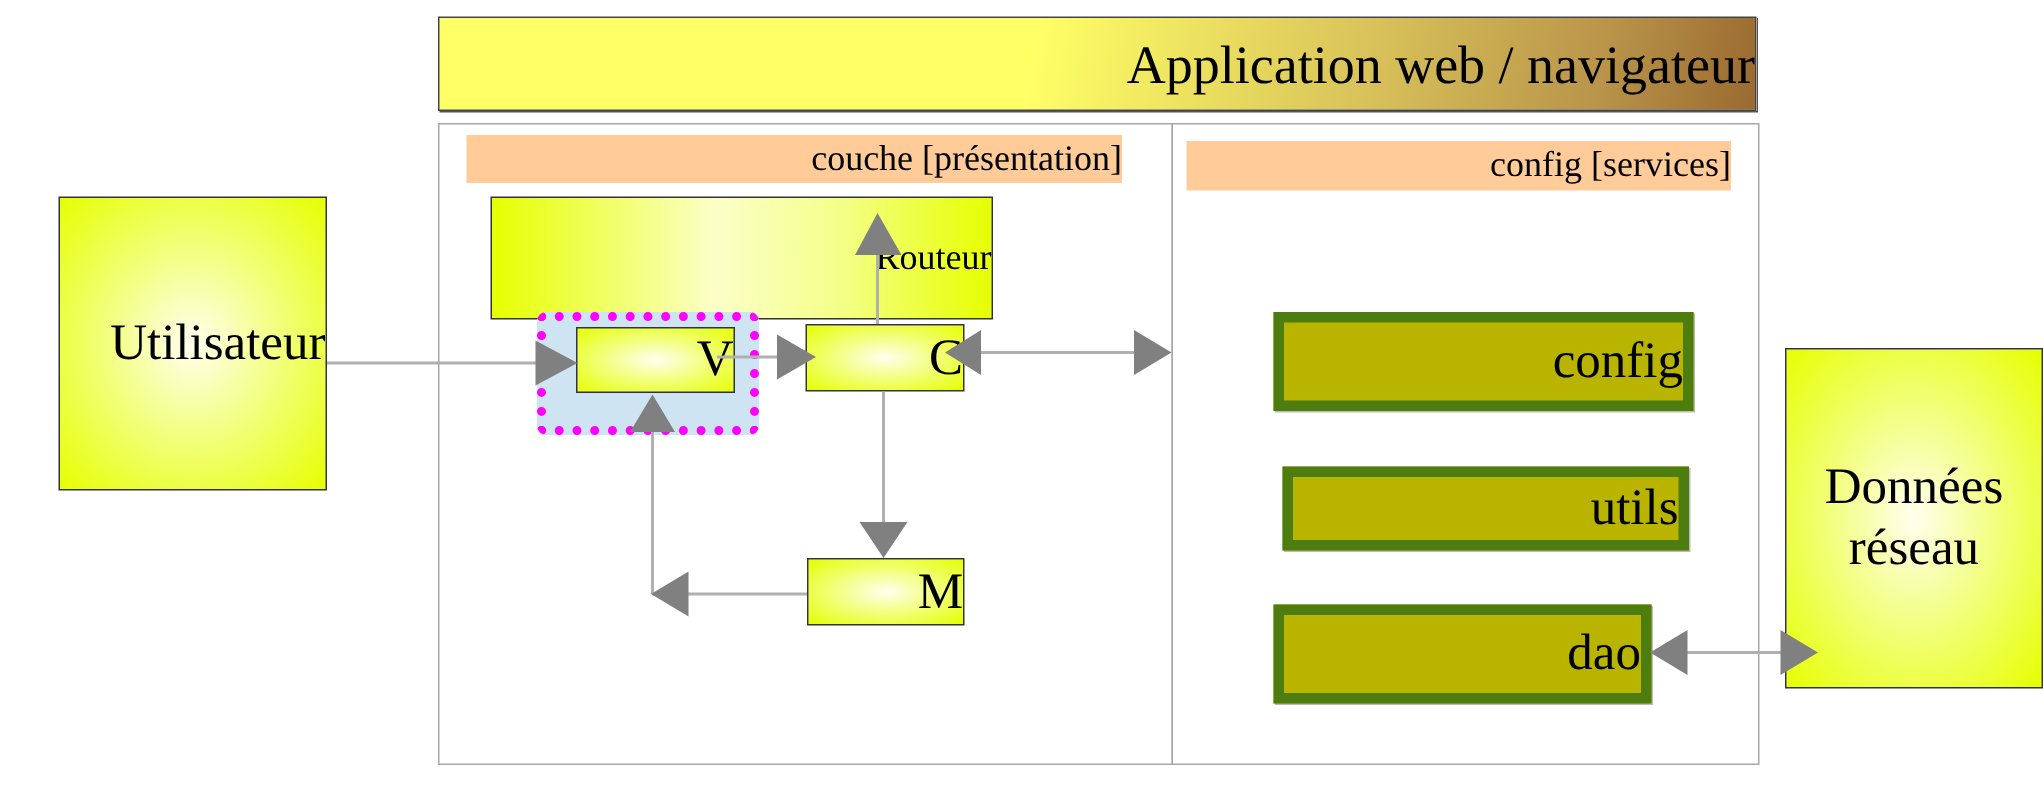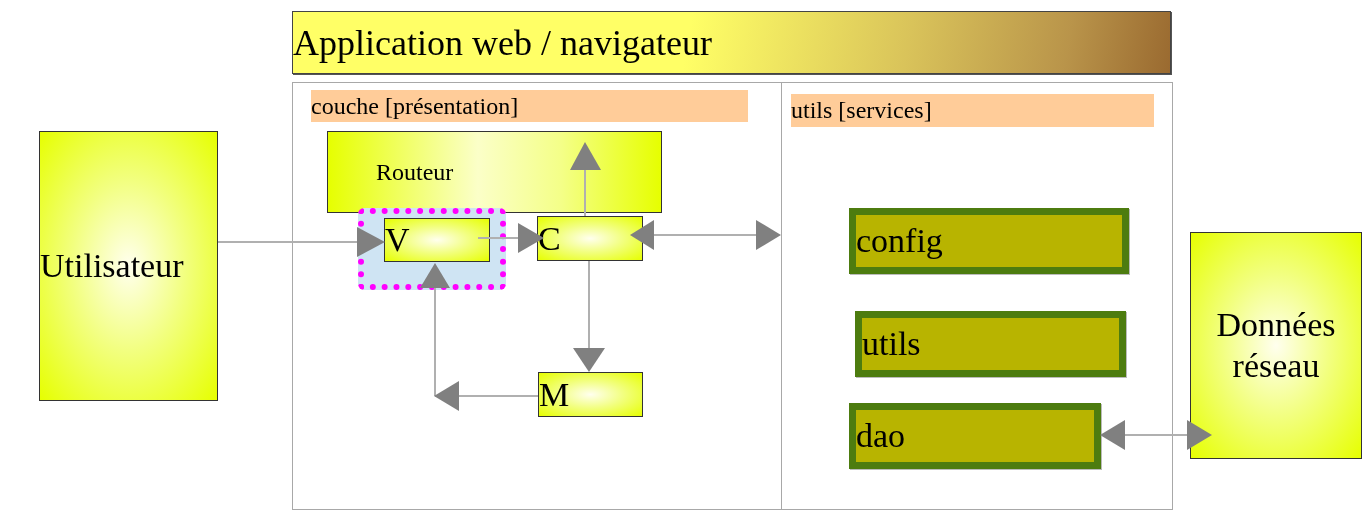--- a/index.html
+++ b/index.html
@@ -1,19 +1,19 @@
 <!DOCTYPE html>
 <html><head>
   <meta charset="utf-8">
   <style>
     html, body { margin: 0; padding: 0; background: #ffffff; }
     body { width: 1362px; height: 524px; position: relative; overflow: hidden;
            font-family: "Liberation Serif", "DejaVu Serif", serif; color: #000; }
     .abs { position: absolute; box-sizing: border-box; }
-    .center { display: flex; align-items: center; justify-content: flex-start; text-align: center; }
+    .center { display: flex; align-items: center; justify-content: flex-end; text-align: center; }
 
     .title-bar { left: 292px; top: 11px; width: 879px; height: 63px;
       background: linear-gradient(100deg, #ffff66 0%, #ffff66 45%, #d9c35a 70%, #b9944a 88%, #9a6a30 100%);
       border: 1px solid #444; box-shadow: 1px 1px 0 #555; font-size: 36px; }
 
     .layer-frame { border: 1px solid #a8a8a8; }
     .frame-pres { left: 292px; top: 82px; width: 490px; height: 428px; }
     .frame-serv { left: 781px; top: 82px; width: 392px; height: 428px; }
 
     .layer-label { background: #ffcc99; font-size: 24px; }
@@ -23,45 +23,45 @@
     .yellow-box { border: 1px solid #333; background: radial-gradient(ellipse at center, #ffffee 0%, #f2ff80 45%, #e6ff00 100%); }
     .routeur { left: 327px; top: 131px; width: 335px; height: 82px; font-size: 24px;
       background: linear-gradient(90deg, #e6ff00 0%, #fbffc8 45%, #f4ff88 70%, #e6ff00 100%); padding-left: 48px; }
 
     .view-group { left: 358px; top: 208px; width: 148px; height: 82px; background: #cfe4f3;
       border: 6px dotted #ff00ff; border-radius: 6px; }
     .box-v { left: 384px; top: 218px; width: 106px; height: 44px; font-size: 34px; }
     .box-c { left: 537px; top: 216px; width: 106px; height: 45px; font-size: 34px; }
     .box-m { left: 538px; top: 372px; width: 105px; height: 45px; font-size: 34px; }
 
-    .utilisateur { left: 39px; top: 131px; width: 179px; height: 270px; font-size: 34px; }
+    .utilisateur { left: 39px; top: 131px; width: 179px; height: 196px; font-size: 34px; }
     .donnees { left: 1190px; top: 232px; width: 172px; height: 227px; font-size: 34px; line-height: 1.2; }
 
     .service { background: #b8b400; border: 7px solid #4d7c0f; box-shadow: 1px 1px 0 #bbb; font-size: 34px; }
     .svc-config { left: 849px; top: 208px; width: 280px; height: 66px; }
-    .svc-utils  { left: 855px; top: 311px; width: 271px; height: 66px; }
+    .svc-utils  { left: 855px; top: 311px; width: 271px; height: 56px; }
     .svc-dao    { left: 849px; top: 403px; width: 252px; height: 66px; }
 
     svg.arrows { position: absolute; left: 0; top: 0; width: 1362px; height: 524px; pointer-events: none; }
   </style>
 </head>
 <body>
 
 <div class="abs center title-bar">
   <span>Application web / navigateur</span>
 </div>
 
 <div class="abs layer-frame frame-pres"></div>
 <div class="abs layer-frame frame-serv"></div>
 
 <div class="abs center layer-label label-pres">
   <span>couche [présentation]</span>
 </div>
 <div class="abs center layer-label label-serv">
-  <span>utils [services]</span>
+  <span>config [services]</span>
 </div>
 
 <div class="abs center yellow-box utilisateur">
   <span>Utilisateur</span>
 </div>
 
 <div class="abs center yellow-box routeur">
   <span>Routeur</span>
 </div>
 

